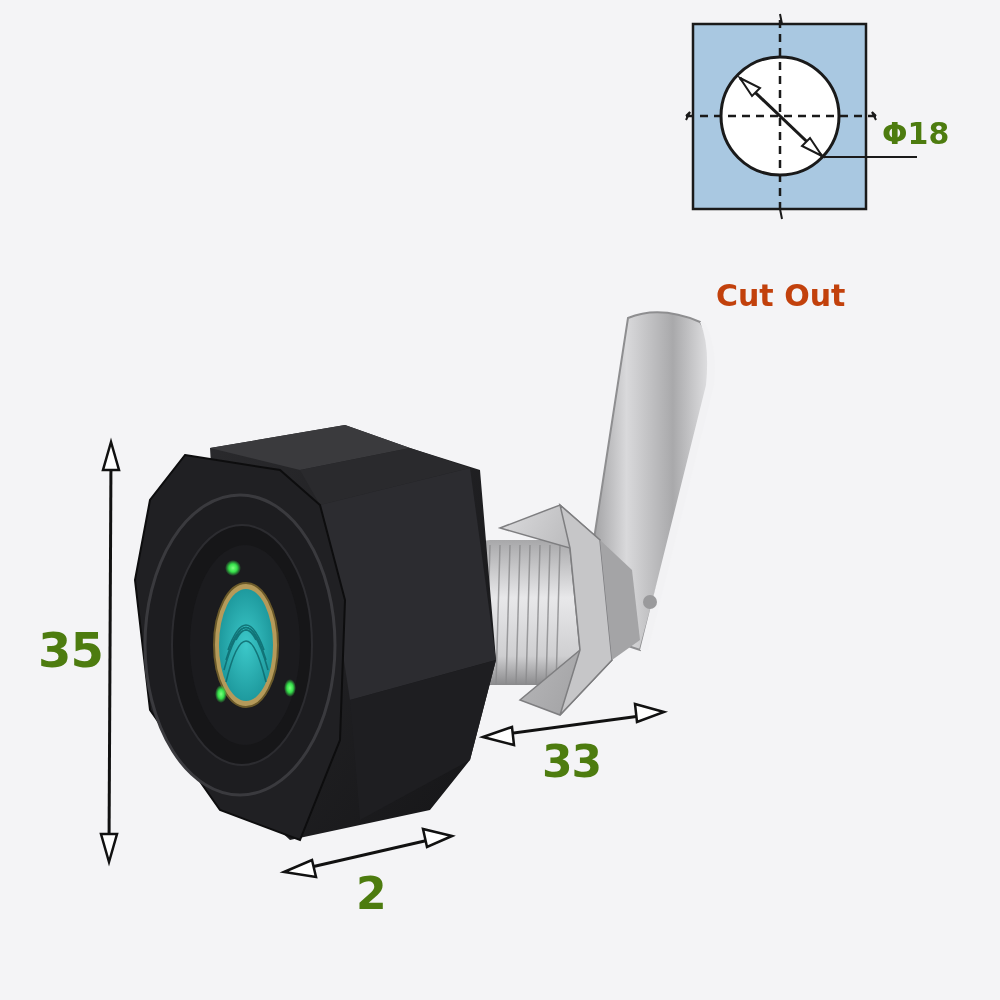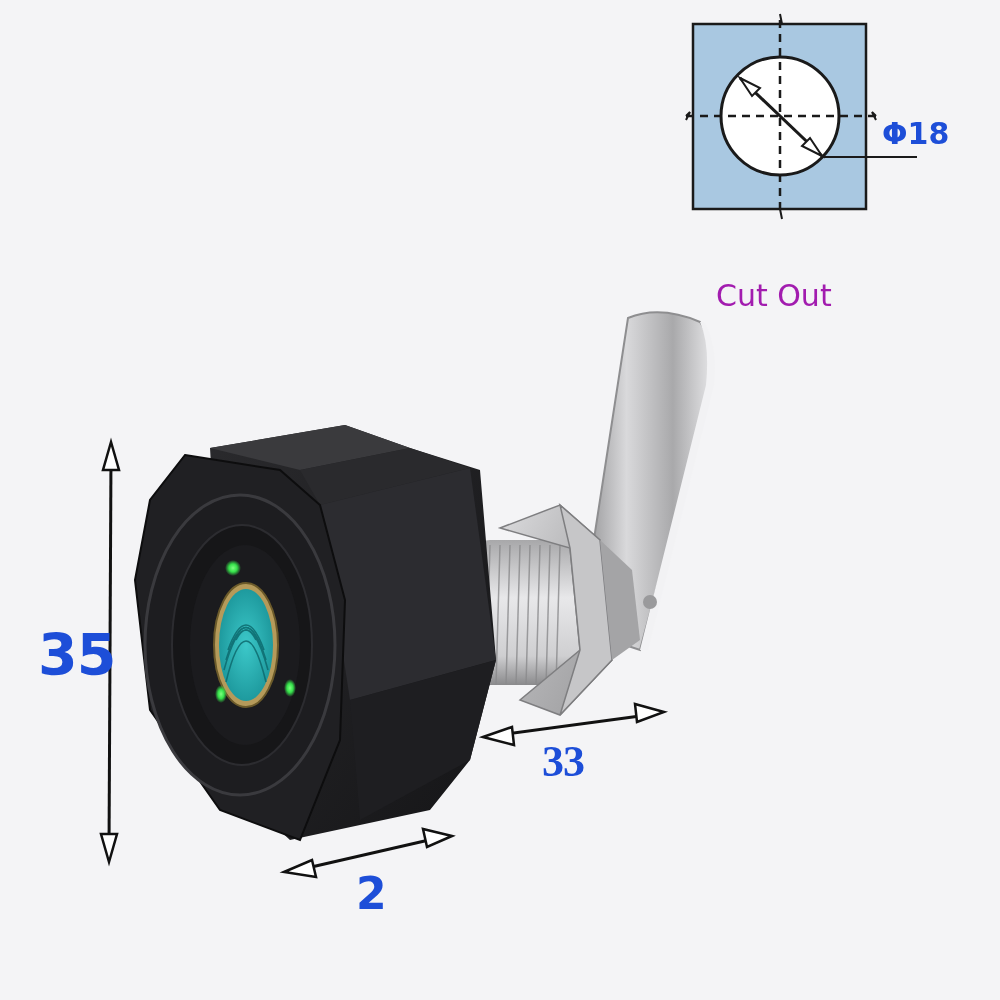--- a/index.html
+++ b/index.html
@@ -4,28 +4,28 @@
 <style>
   html, body { margin: 0; padding: 0; }
   body {
     width: 1000px; height: 1000px; overflow: hidden;
     background: #f4f4f6;
     font-family: "DejaVu Sans", sans-serif;
     position: relative;
   }
   .canvas { position: absolute; left: 0; top: 0; width: 1000px; height: 1000px; }
   .label {
-    position: absolute; color: #1d4ed8; font-weight: bold;
+    position: absolute; color: #4d7c0f; font-weight: bold;
     font-family: "DejaVu Sans", sans-serif;
   }
-  .dim-35 { left: 38px; top: 622px; font-size: 57px; letter-spacing: -1px; }
-  .dim-33 { left: 542px; top: 736px; font-size: 44px; letter-spacing: -1px; font-family: Liberation Serif, serif; }
+  .dim-35 { left: 38px; top: 622px; font-size: 48px; letter-spacing: -1px; }
+  .dim-33 { left: 542px; top: 736px; font-size: 44px; letter-spacing: -1px; }
   .dim-16 { left: 356px; top: 868px; font-size: 44px; letter-spacing: -1px; }
   .phi { left: 882px; top: 116px; font-size: 30px; font-weight: bold; }
-  .cutout-title { left: 716px; top: 278px; font-size: 30px; font-weight: normal; color: #a21caf; }
+  .cutout-title { left: 716px; top: 278px; font-size: 30px; font-weight: bold; color: #c2410c; }
 </style>
 </head>
 <body>
 
 <svg class="canvas" viewBox="0 0 1000 1000" xmlns="http://www.w3.org/2000/svg">
   <defs>
     <linearGradient id="camGrad" x1="0" y1="0" x2="1" y2="0">
       <stop offset="0" stop-color="#8c8c8e"></stop>
       <stop offset="0.35" stop-color="#d9d9db"></stop>
       <stop offset="0.7" stop-color="#a9a9ab"></stop>

